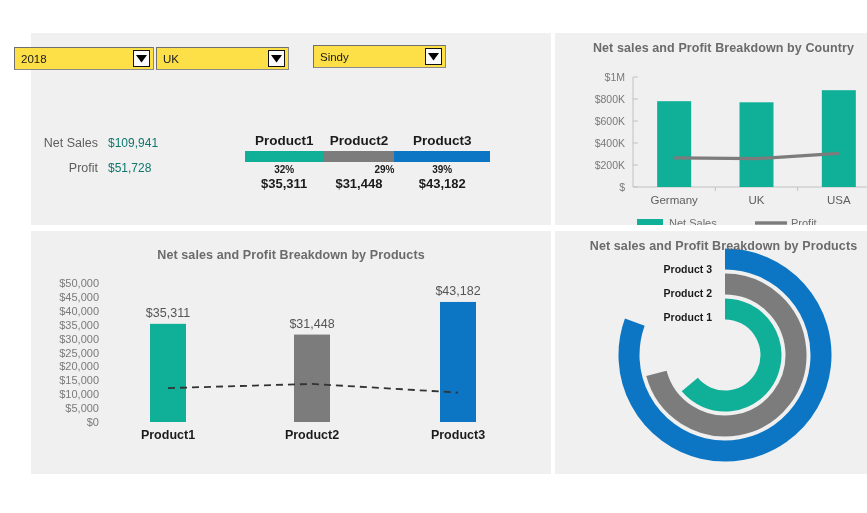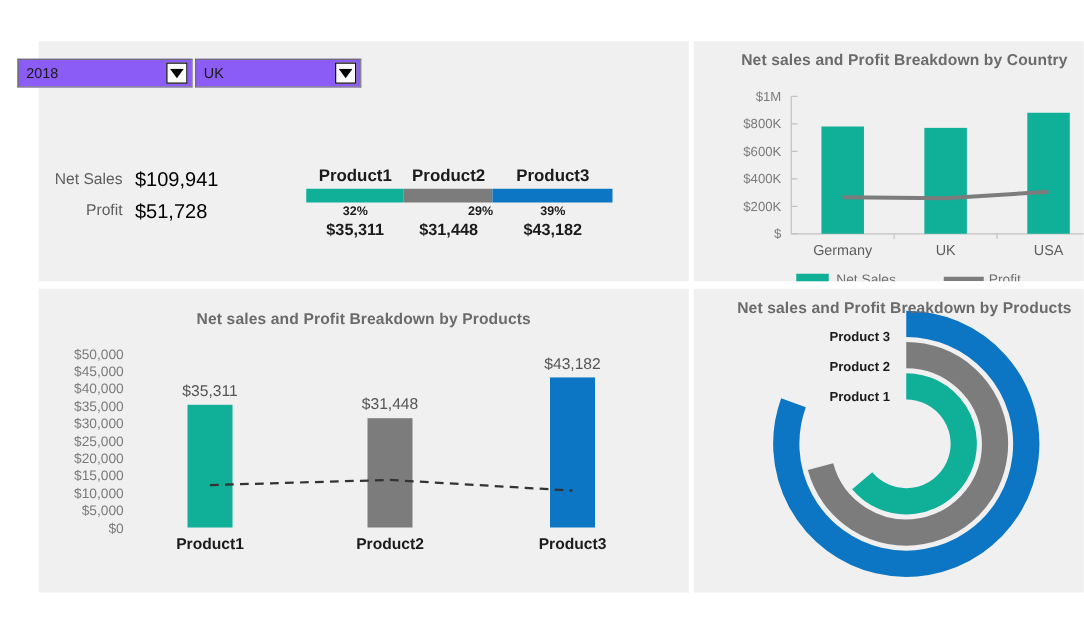--- a/index.html
+++ b/index.html
@@ -36,21 +36,21 @@
     color: #6b6b6b;
     font-size: 12.5px;
     font-weight: bold;
     letter-spacing: .1px;
   }
 
   
   .combo {
     position: absolute;
     height: 23px;
-    background: #8b5cf6;
+    background: #fde047;
     border: 1px solid #8a8a8a;
     border-top-color: #6f6f6f;
     border-left-color: #6f6f6f;
     box-sizing: border-box;
     display: flex;
     align-items: center;
     cursor: default;
   }
   .combo .combo-value {
     flex: 1 1 auto;
@@ -79,22 +79,22 @@
 
   
   .kpi-label {
     position: absolute;
     font-size: 12.5px;
     color: #5e5e5e;
     text-align: right;
   }
   .kpi-value {
     position: absolute;
-    font-size: 16px;
-    color: #000000;
+    font-size: 12px;
+    color: #0f766e;
   }
   #kpi-netsales-label { left: 10px; top: 136px; width: 88px; }
   #kpi-netsales-value { left: 108px; top: 136px; }
   #kpi-profit-label   { left: 10px; top: 161px; width: 88px; }
   #kpi-profit-value   { left: 108px; top: 161px; }
 
   
   #share-block { position: absolute; left: 245px; top: 133px; width: 245px; }
   .share-names, .share-pcts, .share-vals {
     display: flex; width: 100%;
@@ -146,20 +146,28 @@
 
   <div class="combo" id="combo-region">
     <span class="combo-value">UK</span>
     <span class="combo-arrow">
       <svg width="11" height="8" viewBox="0 0 11 8">
           <polygon points="0,0 11,0 5.5,7.5" fill="#000"></polygon>
         </svg>
     </span>
   </div>
 
+  <div class="combo" id="combo-person">
+    <span class="combo-value">Sindy</span>
+    <span class="combo-arrow">
+      <svg width="11" height="8" viewBox="0 0 11 8">
+          <polygon points="0,0 11,0 5.5,7.5" fill="#000"></polygon>
+        </svg>
+    </span>
+  </div>
 
   <div class="kpi-label" id="kpi-netsales-label">Net Sales</div>
   <div class="kpi-value" id="kpi-netsales-value">$109,941</div>
   <div class="kpi-label" id="kpi-profit-label">Profit</div>
   <div class="kpi-value" id="kpi-profit-value">$51,728</div>
 
   <div id="share-block">
     <div class="share-names" id="share-names">
         <span style="width: 32%;">Product1</span>
         <span style="width: 29%;">Product2</span>

